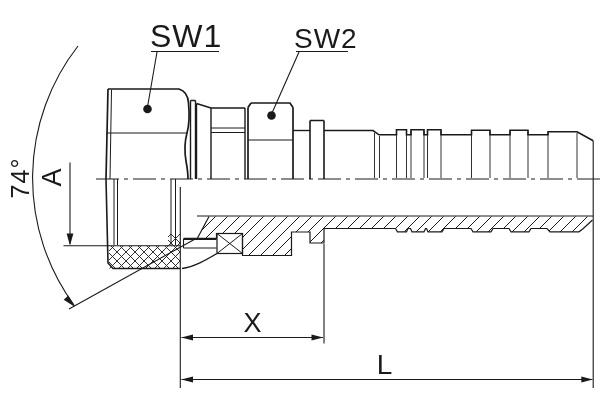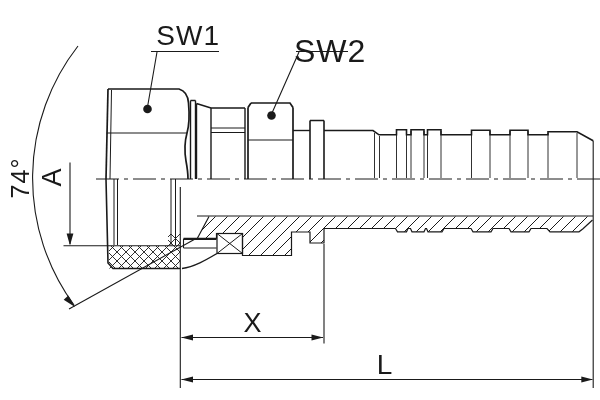--- a/index.html
+++ b/index.html
@@ -143,23 +143,23 @@
     <g stroke="#1a1a1a">
       <path stroke-width="1.1" fill="none" d="M151,51.5 H219 M157,52 L147.5,107"></path>
       <circle cx="147.5" cy="109" r="4.3" fill="#1a1a1a" stroke="none"></circle>
     </g>
     <g stroke="#1a1a1a">
       <path stroke-width="1.1" fill="none" d="M296,51.5 H348 M299,52 L272,113"></path>
       <circle cx="271.5" cy="115.5" r="4.3" fill="#1a1a1a" stroke="none"></circle>
     </g>
   </svg>
 
-  <span class="lbl" style="left:150px;top:21px;width:70px;font-size:28px;text-align:right;">SW1</span>
+  <span class="lbl" style="left:150px;top:21px;width:70px;font-size:32px;text-align:right;">SW1</span>
 
-  <span class="lbl" style="left:294px;top:36px;width:56px;font-size:32px;">SW2</span>
+  <span class="lbl" style="left:294px;top:24px;width:56px;font-size:28px;">SW2</span>
 
   <span class="lbl rot" style="left:-11px;top:164px;width:60px;height:28px;font-size:25px;">74°</span>
 
   <span class="lbl rot" style="left:37px;top:162px;width:30px;height:30px;font-size:27px;">A</span>
 
   <span class="lbl" style="left:236px;top:308px;width:34px;font-size:27px;">X</span>
 
   <span class="lbl" style="left:372px;top:350px;width:26px;font-size:28px;">L</span>
 </div>
 

